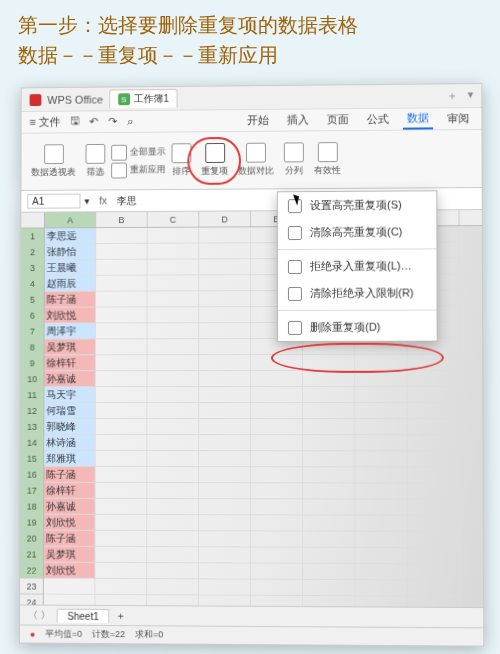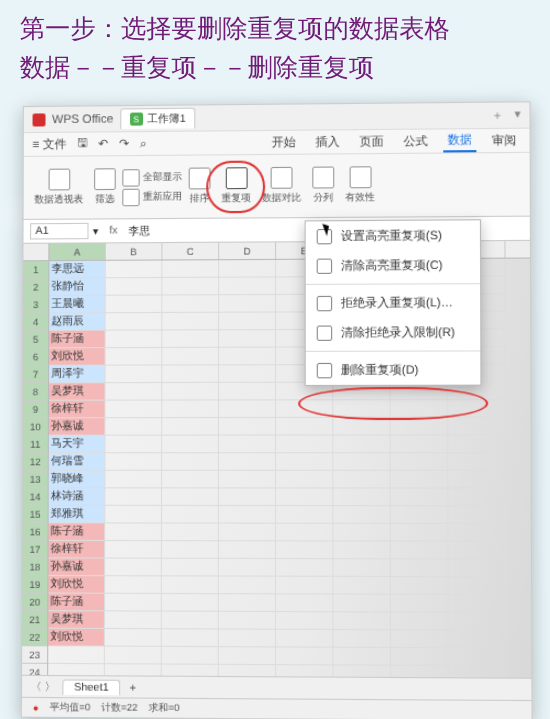--- a/index.html
+++ b/index.html
@@ -13,22 +13,22 @@
   }
   .clouds {
     position: absolute; width: 100%; height: 100%;
     background: radial-gradient(ellipse 80px 40px at 10% 30%, rgba(255,255,255,0.7), transparent 70%),
                 radial-gradient(ellipse 60px 30px at 90% 50%, rgba(255,255,255,0.6), transparent 70%),
                 radial-gradient(ellipse 70px 35px at 15% 90%, rgba(255,255,255,0.6), transparent 70%);
   }
   .annotation {
     position: relative;
     padding: 10px 18px 6px 18px;
-    color: #701a75;
-    font-size: 23px;
+    color: #a16207;
+    font-size: 20px;
     line-height: 1.5;
     font-family: "STKaiti","KaiTi",cursive;
     z-index: 5;
   }
   .screenshot {
     position: relative;
     margin: 8px 18px 18px 18px;
     width: 464px;
     height: 560px;
     background: linear-gradient(100deg,#f5f5f5 0%,#ebebeb 60%,#d8d8d8 100%);
@@ -125,21 +125,21 @@
     background:#f0f0f0;border-top:1px solid #ccc;display:flex;align-items:center;gap:10px;padding:0 10px;font-size:9px;color:#555;
   }
 </style>
 </head>
 <body>
 
 <div class="clouds"></div>
 
 <div class="annotation">
   <div>第一步：选择要删除重复项的数据表格</div>
-  <div>数据－－重复项－－删除重复项</div>
+  <div>数据－－重复项－－重新应用</div>
 </div>
 
 <div class="screenshot">
 
   <div class="titlebar">
     <div class="wps-logo"></div>
     <div class="wps-name">WPS Office</div>
     <div class="workbook-tab">
       <div class="green-badge">S</div>
       <span>工作簿1</span>

